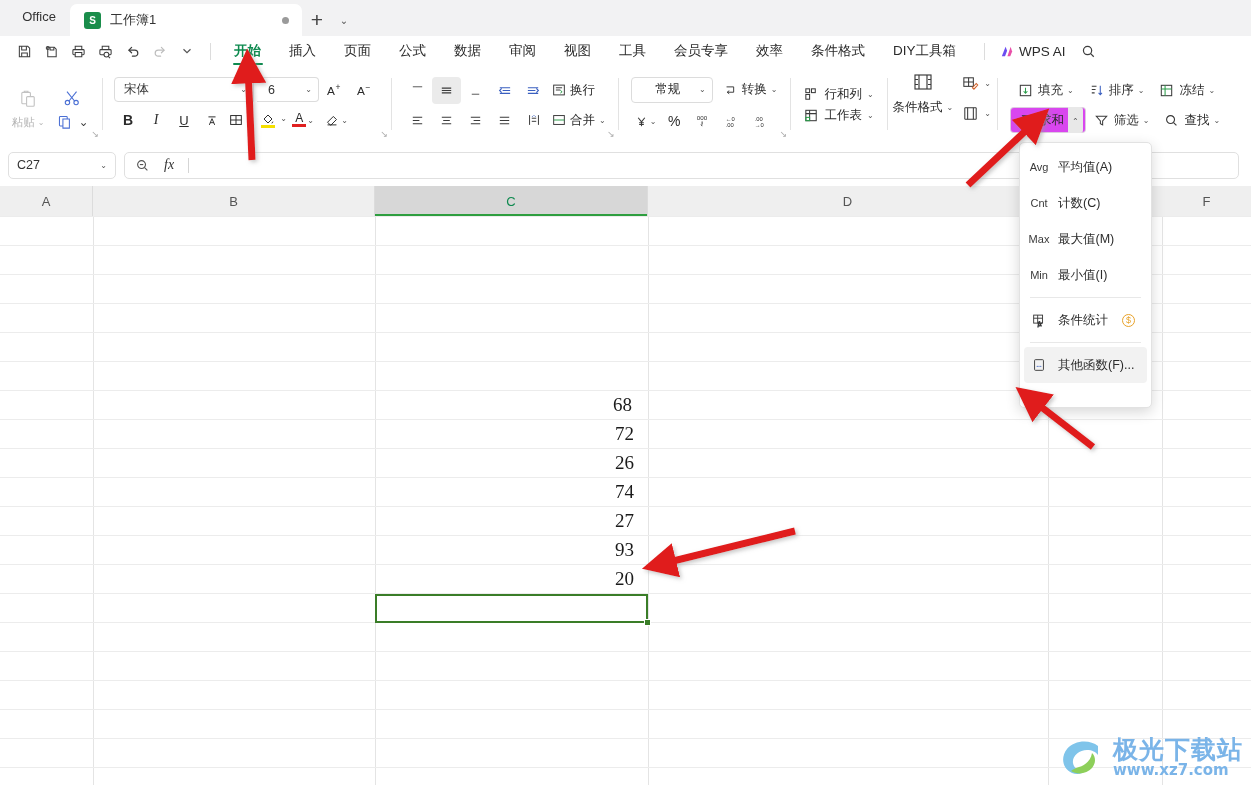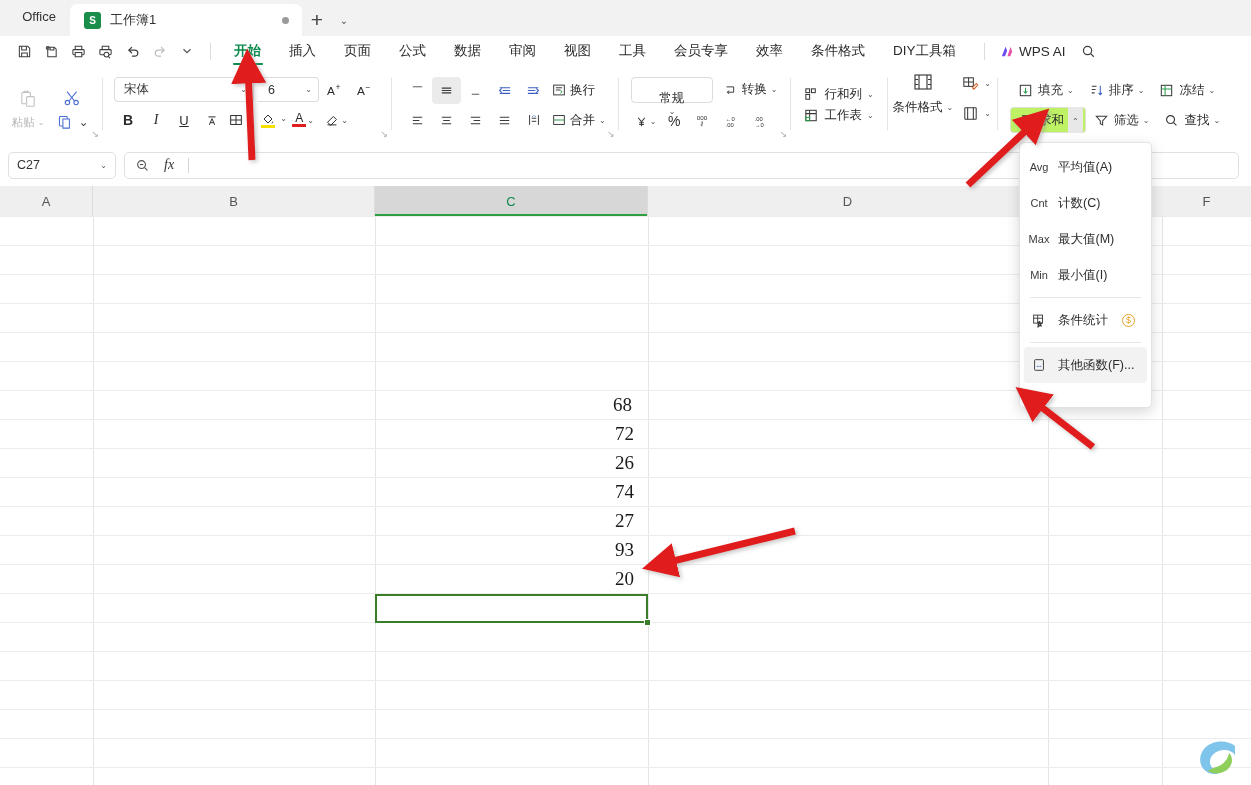--- a/index.html
+++ b/index.html
@@ -112,37 +112,37 @@
   .abtn { width: 29px; height: 27px; display:flex; align-items:center;
           justify-content:center; border-radius:4px; }
   .abtn.sel { background:#ebebeb; }
   .atxt { display:flex; align-items:center; gap: 3px; font-size: 12.5px;
           color:#2b2b2b; padding-left: 3px; height: 27px; }
 
   .numgrp { display:flex; flex-direction:column; gap:5px; padding: 0 6px; }
   .numrow1 { display:flex; align-items:center; gap: 7px; }
   .numsel { display:flex; align-items:center; justify-content:space-between;
             width: 82px; height: 25px; border:1px solid #dcdcdc; border-radius:4px;
-            padding: 12px 6px; font-size:12.5px; color:#333;flex-direction:column; }
+            padding: 12px 6px; font-size:12.5px; color:#333; }
   .numrow2 { display:flex; align-items:center; }
   .nbtn { width:29px; height:26px; display:flex; align-items:center;
           justify-content:center; font-size:13px; color:#2b2b2b; }
 
   .cellgrp { display:flex; flex-direction:column; gap:4px; padding: 0 6px; }
   .cellrow { display:flex; align-items:center; gap:4px; font-size:12.5px; color:#2b2b2b; }
 
   .cfgrp { display:flex; align-items:flex-start; padding: 0 6px; gap: 2px;}
   .cf-col { display:flex; flex-direction:column; align-items:center; gap: 3px; padding-top: 4px;}
   .cf-lbl { font-size:12.5px; color:#2b2b2b; display:flex; align-items:center; gap:3px;}
 
   .editgrp { display:flex; flex-direction:column; gap:4px; padding: 0 6px; }
   .erow { display:flex; align-items:center; }
   .ebtn { display:flex; align-items:center; gap:4px; font-size:12.5px; color:#2b2b2b;
           padding: 4px 7px; border-radius:4px; height: 26px; }
-  .ebtn.open { background:#bef264; border:1px solid #dededede;justify-content:space-between; }
+  .ebtn.open { background:#d946ef; border:1px solid #dededede;justify-content:space-between; }
   .ebtn .arr { font-size:8px; color:#555; }
   .sum-split { background:#e8e8e8; border-radius: 0 3px 3px 0; padding: 0 4px;
                height: 26px; display:flex; align-items:center; }
 
   
   .fbar { position:absolute; left:0; top:144px; width:1251px; height:42px;
           background:#fff; display:flex; align-items:center; padding: 0 8px; gap: 8px;}
   .namebox { display:flex; align-items:center; justify-content:space-between;
              width: 108px; height: 27px; border:1px solid #e0e0e0; border-radius:5px;
              padding: 0 8px; font-size:12.5px; color:#333; background:#fff;}
@@ -792,15 +792,19 @@
       <line x1="1093" y1="447" x2="1031" y2="399" stroke="#e01b1b" stroke-width="7" marker-end="url(#ah)"></line>
       <line x1="795" y1="531" x2="661" y2="564" stroke="#e01b1b" stroke-width="7" marker-end="url(#ah)"></line>
     </g>
   </svg>
 
   <div class="wm">
     <svg width="48" height="42" viewBox="0 0 48 42">
       <path d="M40 9C32 2 16 3 9 12c-7 9-4 20 5 24 5 2 11 1 14-3-6 2-12-1-13-7-1-7 6-13 14-13 5 0 9 2 11 5z" fill="#7fc4ea"></path>
       <path d="M13 34c6 4 16 3 21-3 4-5 4-11 0-15-1 7-6 12-13 14-3 1-6 2-8 4z" fill="#8dcf5a"></path>
     </svg>
+    <div class="wm-txt">
+      <span class="wm-main">极光下载站</span>
+      <span class="wm-url">www.xz7.com</span>
+    </div>
   </div>
 
 </div>
 
 </body></html>

